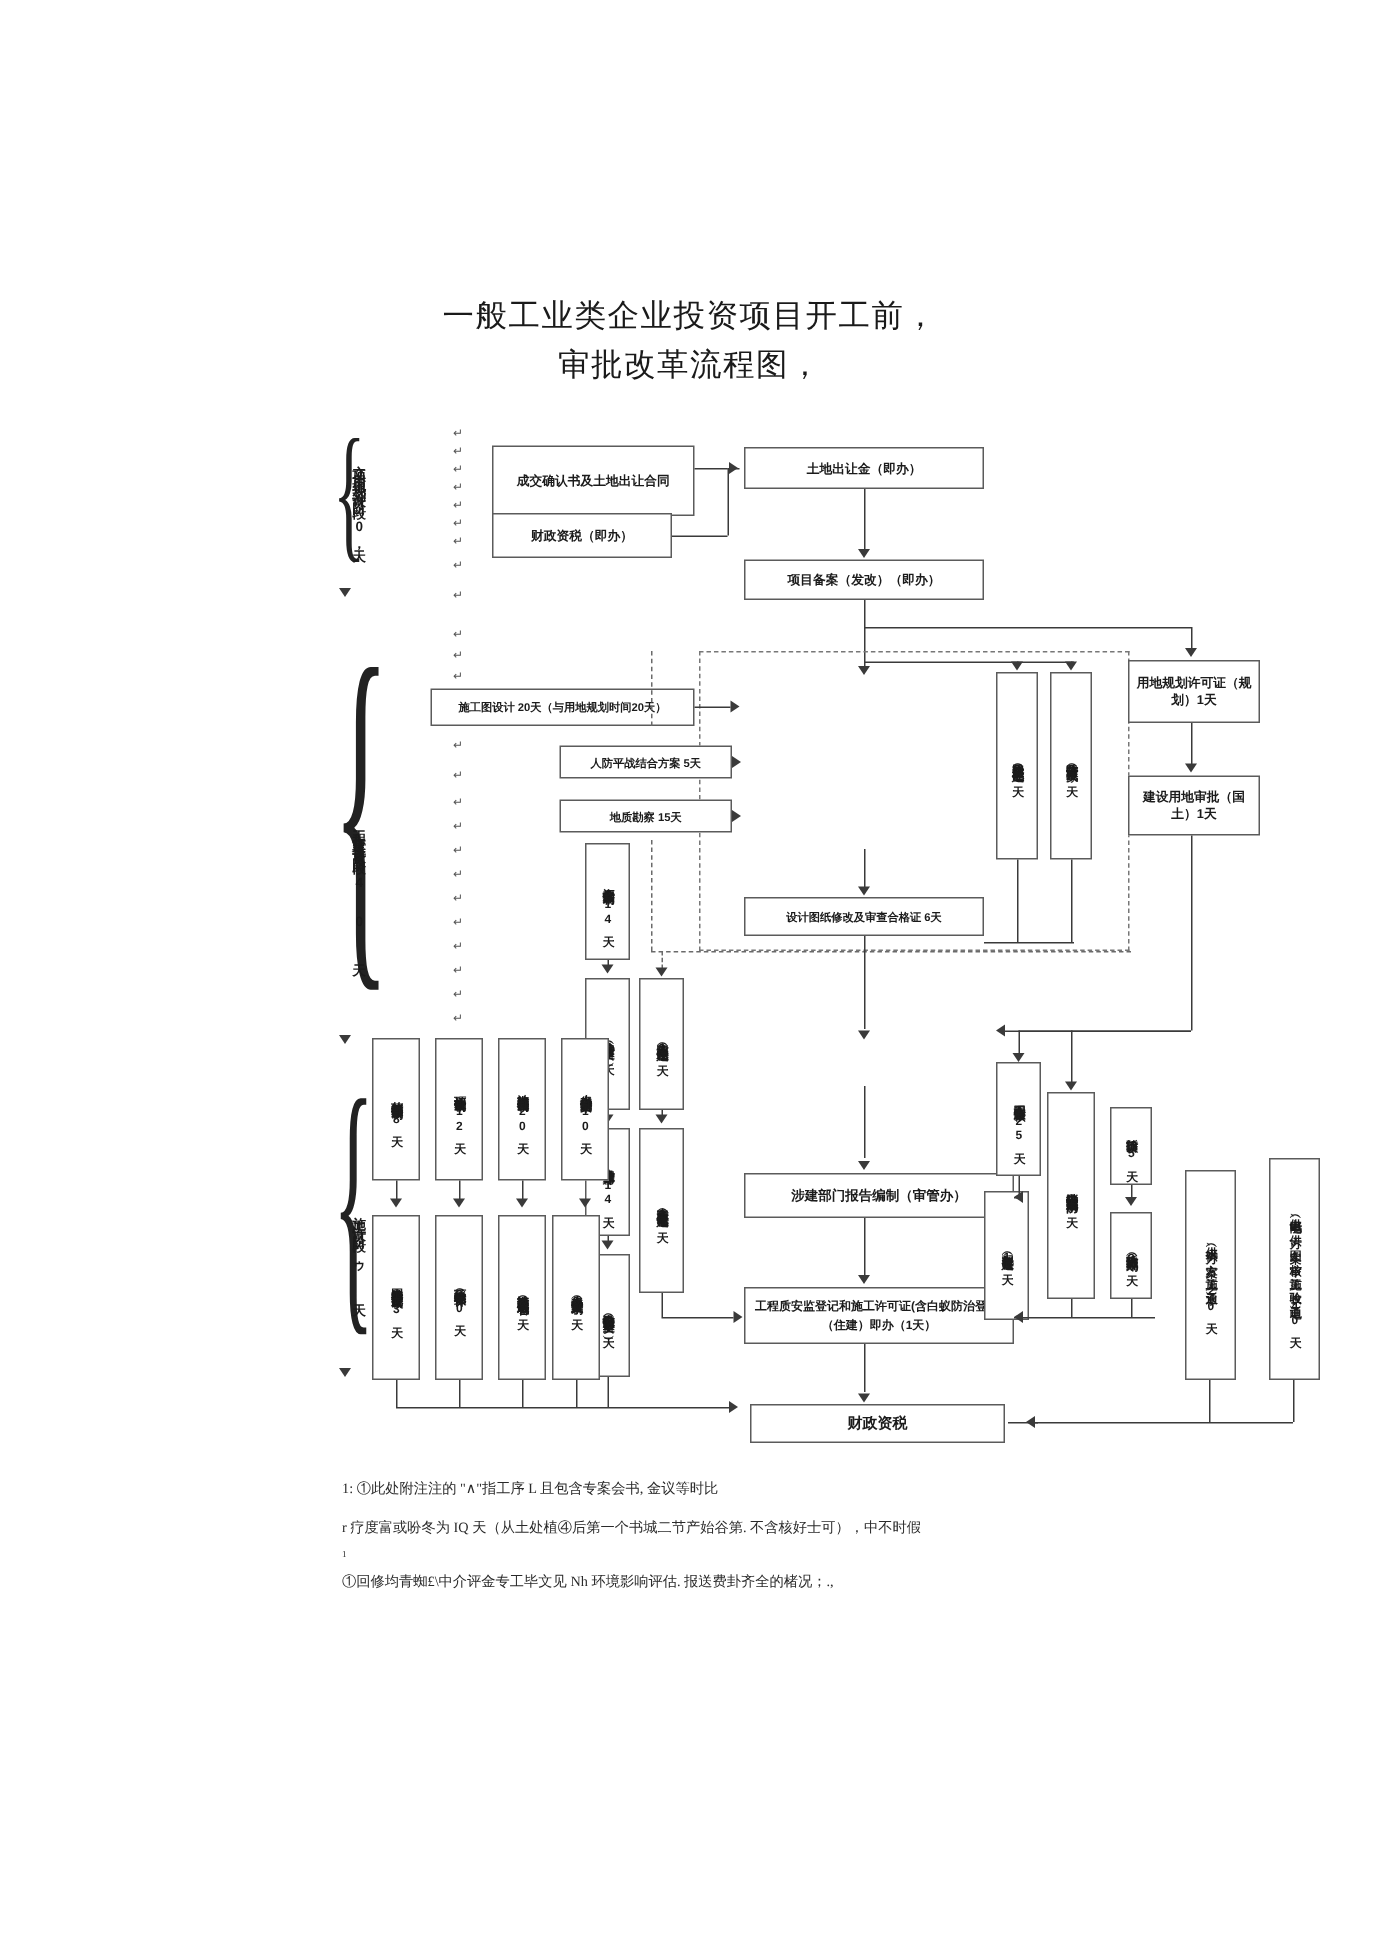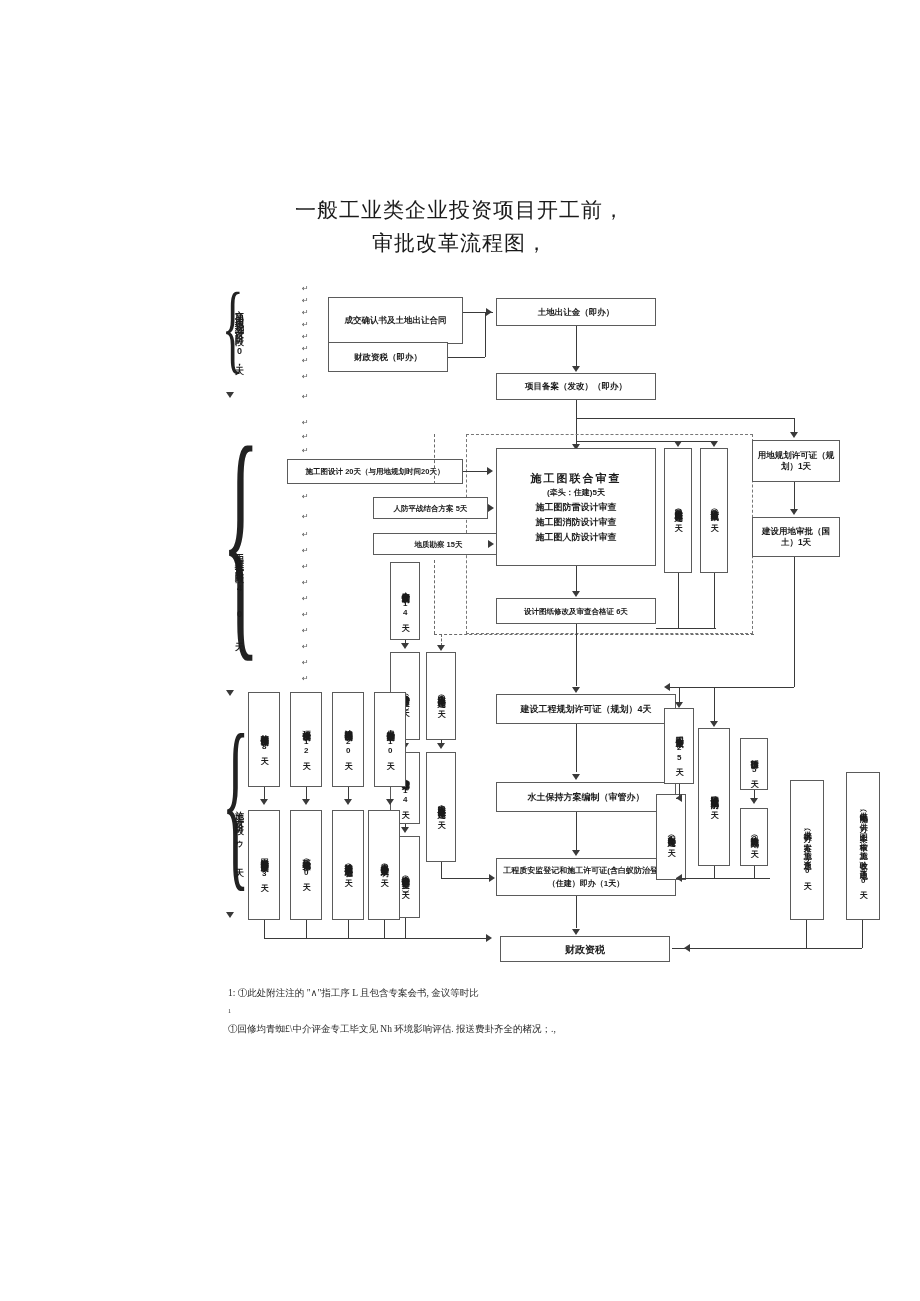--- a/index.html
+++ b/index.html
@@ -136,39 +136,32 @@
   <div class="dashbox" style="left:466px;top:434px;width:287px;height:200px;"></div>
 
   <div class="box" style="left:287px;top:459px;width:176px;height:25px;font-size:7.5px;">
     <span class="inner">施工图设计 20天（与用地规划时间20天）</span>
   </div>
 
   <div class="box" style="left:373px;top:497px;width:115px;height:22px;font-size:7.5px;">
     <span class="inner">人防平战结合方案 5天</span>
   </div>
 
-  <div class="box" style="left:373px;top:533px;width:131px;height:22px;font-size:7.5px;">
+  <div class="box" style="left:373px;top:533px;width:115px;height:22px;font-size:7.5px;">
     <span class="inner">地质勘察 15天</span>
   </div>
 
   <div class="h" style="left:463px;top:471px;width:24px;"></div>
   <div class="arr right" style="left:487px;top:467px;"></div>
   <div class="h" style="left:488px;top:508px;width:0px;"></div>
   <div class="h" style="left:488px;top:508px;width:0px;"></div>
   <div class="h" style="left:488px;top:508px;width:1px;"></div>
   <div class="arr right" style="left:488px;top:504px;"></div>
   <div class="arr right" style="left:488px;top:540px;"></div>
 
-  <div class="box" style="left:496px;top:448px;width:160px;height:118px;flex-direction:column;justify-content:center;padding:4px 3px;">
-    <span class="inner" style="font-size:11px;line-height:16px;letter-spacing:2px;">施工图联合审查</span>
-    <span class="inner" style="font-size:8px;line-height:14px;">(牵头：住建)5天</span>
-    <span class="inner" style="font-size:9px;line-height:15px;">施工图防雷设计审查</span>
-    <span class="inner" style="font-size:9px;line-height:15px;">施工图消防设计审查</span>
-    <span class="inner" style="font-size:9px;line-height:15px;">施工图人防设计审查</span>
-  </div>
 
   <div class="box" style="left:496px;top:598px;width:160px;height:26px;font-size:7.5px;">
     <span class="inner">设计图纸修改及审查合格证 6天</span>
   </div>
 
   <div class="v" style="left:576px;top:566px;height:26px;"></div>
   <div class="arr down" style="left:572px;top:591px;"></div>
 
   <div class="vbox" style="left:664px;top:448px;width:28px;height:125px;">
     <span>民用建筑节能（住建）5天</span>
@@ -278,26 +271,23 @@
     <span>水土保持方案审查（水利）8天</span>
   </div>
 
   <div class="v" style="left:264px;top:920px;height:18px;"></div>
   <div class="v" style="left:306px;top:920px;height:18px;"></div>
   <div class="v" style="left:348px;top:920px;height:18px;"></div>
   <div class="v" style="left:384px;top:920px;height:18px;"></div>
   <div class="h" style="left:264px;top:938px;width:222px;"></div>
   <div class="arr right" style="left:486px;top:934px;"></div>
 
-  <div class="box" style="left:496px;top:694px;width:180px;height:30px;font-size:9px;">
-    <span class="inner">建设工程规划许可证（规划）4天</span>
-  </div>
 
   <div class="box" style="left:496px;top:782px;width:180px;height:30px;font-size:9px;">
-    <span class="inner">水土保持方案编制（审管办）</span>
+    <span class="inner">涉建部门报告编制（审管办）</span>
   </div>
 
   <div class="box" style="left:496px;top:858px;width:180px;height:38px;font-size:8px;line-height:13px;">
     <span class="inner">工程质安监登记和施工许可证(含白蚁防治登记)（住建）即办（1天）</span>
   </div>
 
   <div class="box" style="left:500px;top:936px;width:170px;height:26px;font-size:10px;">
     <span class="inner">财政资税</span>
   </div>
 
@@ -369,17 +359,18 @@
   <div class="arr down" style="left:710px;top:721px;"></div>
 
   <div class="v" style="left:806px;top:920px;height:28px;"></div>
   <div class="v" style="left:862px;top:920px;height:28px;"></div>
   <div class="h" style="left:690px;top:948px;width:172px;"></div>
   <div class="arr left" style="left:684px;top:944px;"></div>
   <div class="h" style="left:672px;top:948px;width:20px;"></div>
 
   <div class="notes">
     <div>1: ①此处附注注的 "∧"指工序 L 且包含专案会书, 金议等时比</div>
+    <div>r 疗度富或吩冬为 IQ 天（从土处植④后第一个书城二节产始谷第. 不含核好士可），中不时假</div>
     <div class="tiny">1</div>
     <div>①回修均青蜘£\中介评金专工毕文见 Nh 环境影响评估. 报送费卦齐全的楮况；.,</div>
   </div>
 
 </div>
 
 </body></html>

